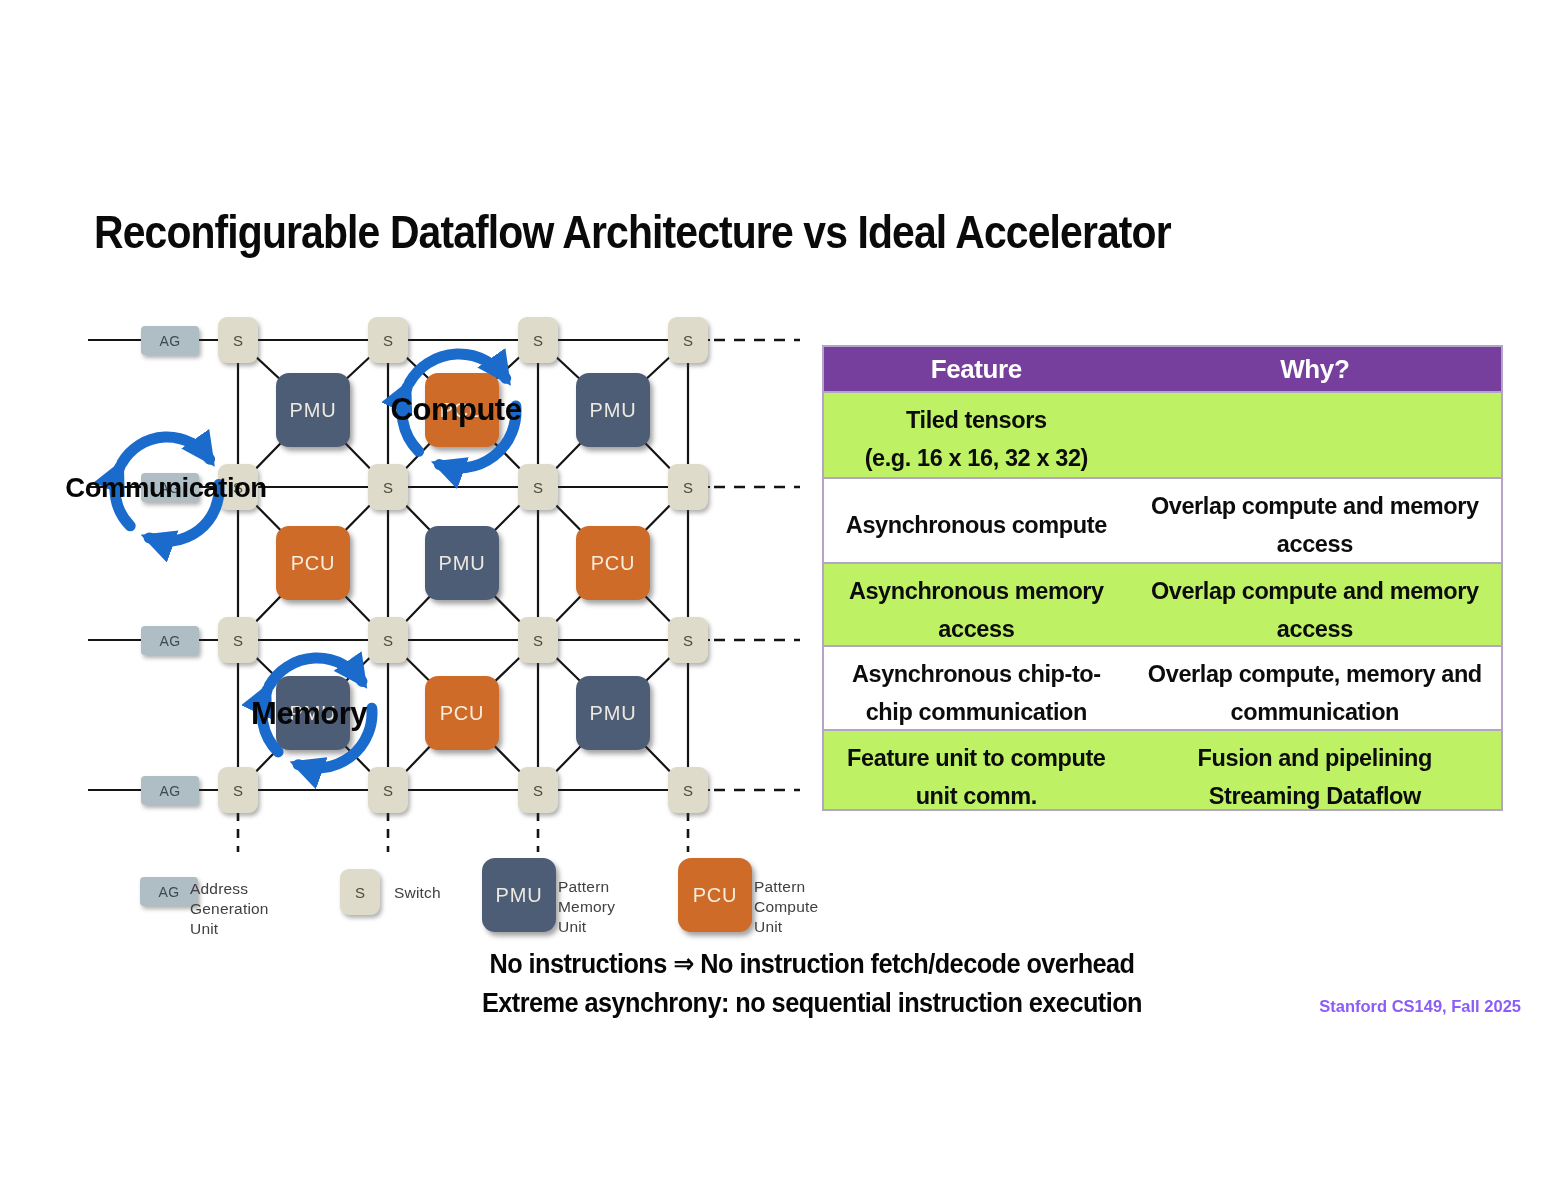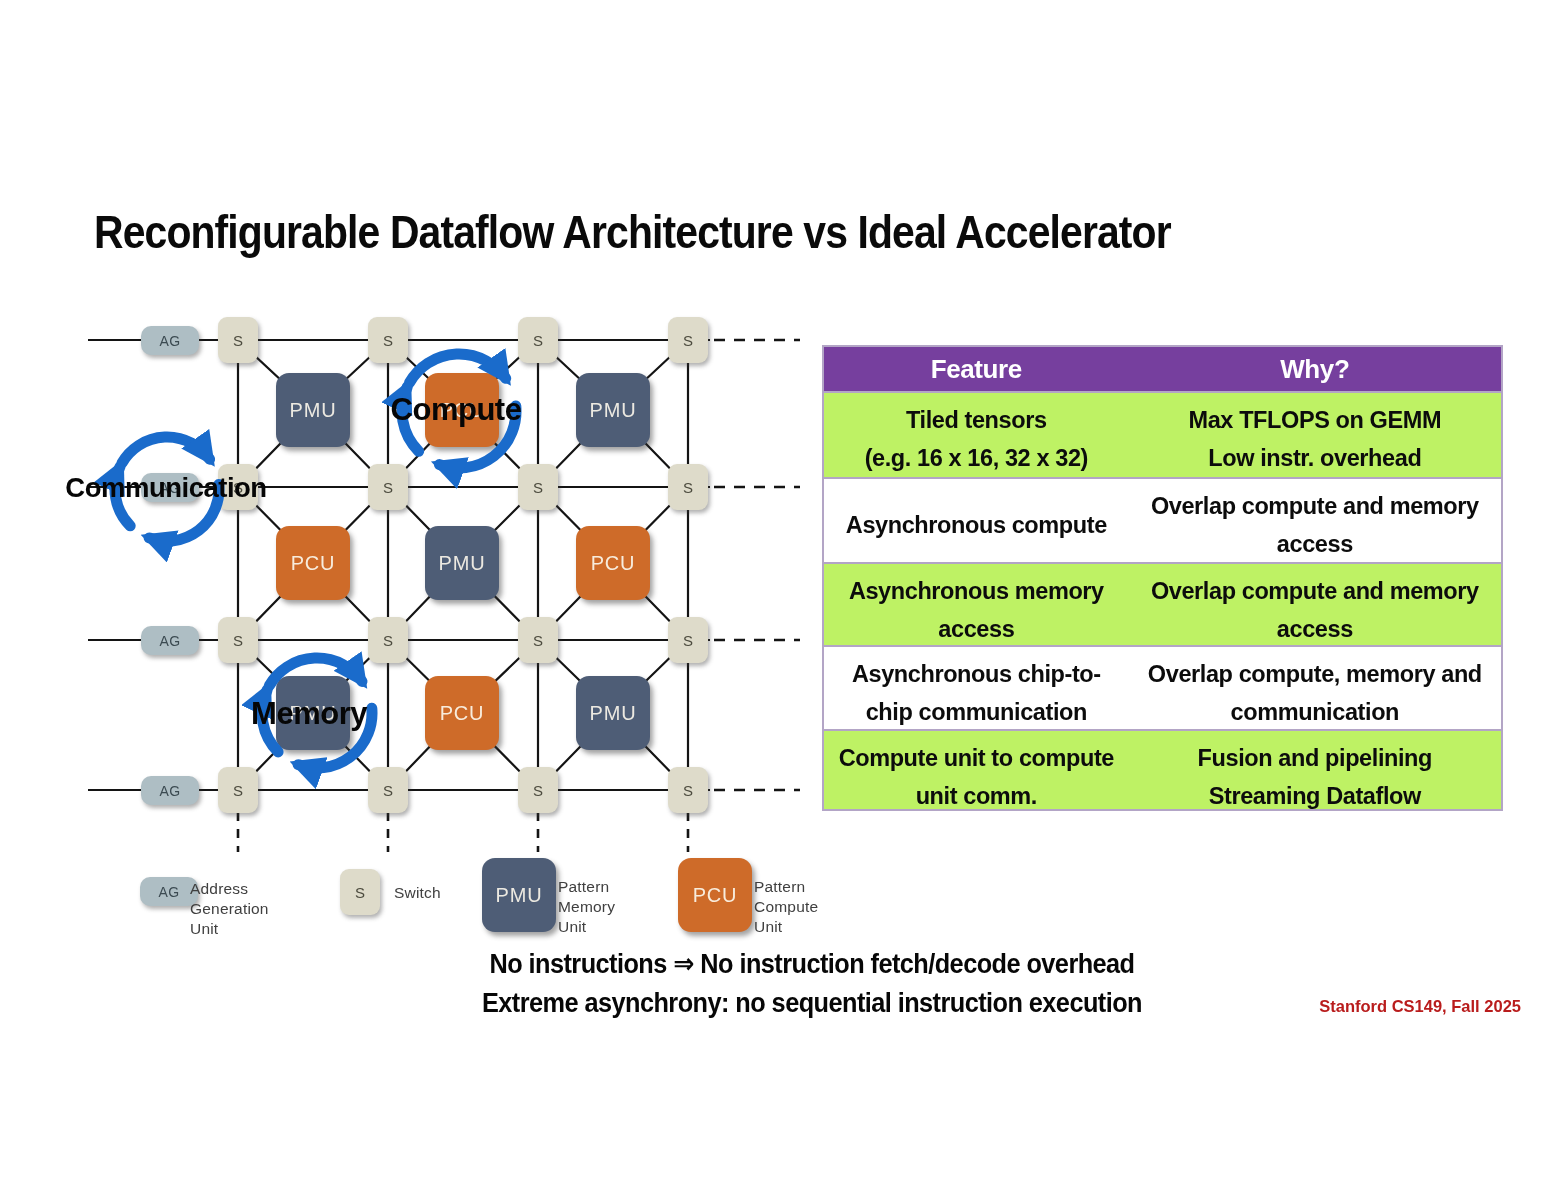--- a/index.html
+++ b/index.html
@@ -21,21 +21,21 @@
     width:74px;height:74px;border-radius:13px;font-size:20px;letter-spacing:.8px;
     box-shadow:3px 4px 5px rgba(50,50,50,.45);
   }
   .unit.pmu{background:#4E5D76;color:#ece9e1;}
   .unit.pcu{background:#CE6B29;color:#f8ecdc;}
   .switch{
     width:40px;height:46px;border-radius:9px;background:#DEDBCA;color:#4c4b3e;
     font-size:15px;box-shadow:2px 3px 4px rgba(60,60,60,.4);
   }
   .ag{
-    width:58px;height:29px;border-radius:10px;background:#AEBEC4;color:#3c4b52;
+    width:58px;height:29px;border-radius:4px;background:#AEBEC4;color:#3c4b52;
     font-size:14px;letter-spacing:.5px;box-shadow:2px 3px 4px rgba(60,60,60,.4);
   }
   .cycle-label{
     position:absolute;z-index:4;transform:translate(-50%,-50%);
     font-weight:800;color:#060606;white-space:nowrap;letter-spacing:-0.5px;
   }
   .cycle-label.big{font-size:31px;}
   .cycle-label.mid{font-size:27.5px;}
   
   .ftable{
@@ -61,21 +61,21 @@
   }
   
   .notes{
     position:absolute;left:392px;top:944px;width:840px;text-align:center;z-index:2;
     transform:scaleX(0.92);transform-origin:center top;
   }
   .note-line{
     font-size:27.5px;font-weight:800;letter-spacing:-0.6px;line-height:1.42;color:#070707;
   }
   .footer{
-    position:absolute;right:32px;top:997px;font-size:16.5px;font-weight:700;color:#b91c1c;z-index:2;
+    position:absolute;right:32px;top:997px;font-size:16.5px;font-weight:700;color:#8b5cf6;z-index:2;
   }
 </style>
 </head>
 <body>
 
 <div class="slide">
 
   <div class="title">Reconfigurable Dataflow Architecture vs Ideal Accelerator</div>
 
   <svg class="lines-svg" width="1553" height="1200" viewBox="0 0 1553 1200">
@@ -219,37 +219,35 @@
   <div class="cycle-label big" style="left:309px;top:714px;">Memory</div>
 
   <div class="ftable">
     <div class="trow thead">
       <div class="cell">Feature</div>
       <div class="cell">Why?</div>
     </div>
     <div class="trow r-lav h84">
       <div class="cell">Tiled tensors
 (e.g. 16 x 16, 32 x 32)</div>
-      <div class="cell">Max TFLOPS on GEMM
-Low instr. overhead</div>
     </div>
     <div class="trow r-white h83">
       <div class="cell">Asynchronous compute</div>
       <div class="cell">Overlap compute and memory access</div>
     </div>
     <div class="trow r-lav h81">
       <div class="cell">Asynchronous memory access</div>
       <div class="cell">Overlap compute and memory access</div>
     </div>
     <div class="trow r-white h82">
       <div class="cell">Asynchronous chip-to-chip communication</div>
       <div class="cell">Overlap compute, memory and communication</div>
     </div>
     <div class="trow r-lav h78">
-      <div class="cell">Compute unit to compute unit comm.</div>
+      <div class="cell">Feature unit to compute unit comm.</div>
       <div class="cell">Fusion and pipelining
 Streaming Dataflow</div>
     </div>
   </div>
 
   <div>
     <div class="node ag" style="left:140px;top:877px;">
         <span>AG</span>
       </div>
     <div class="legend-label" style="left:190px;top:879px;">Address

